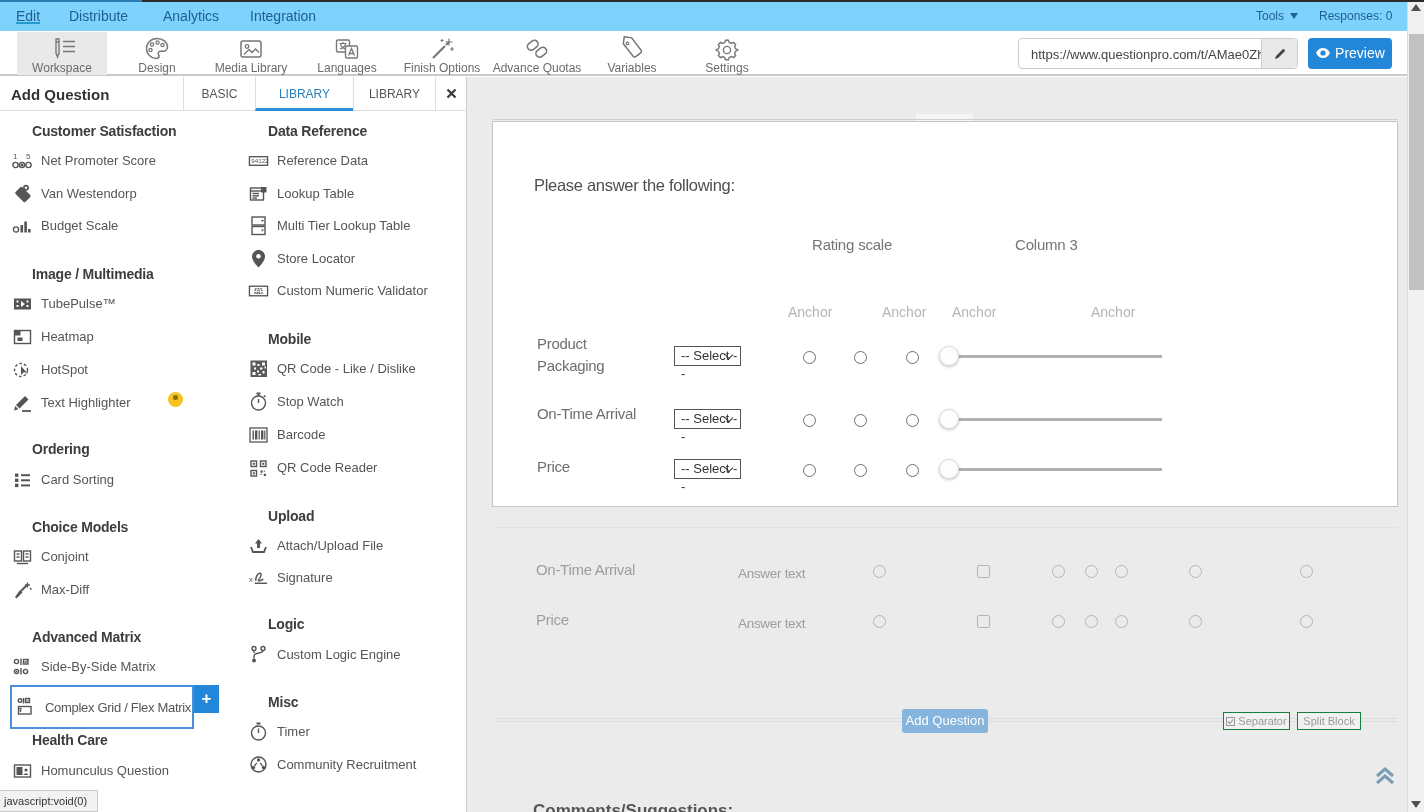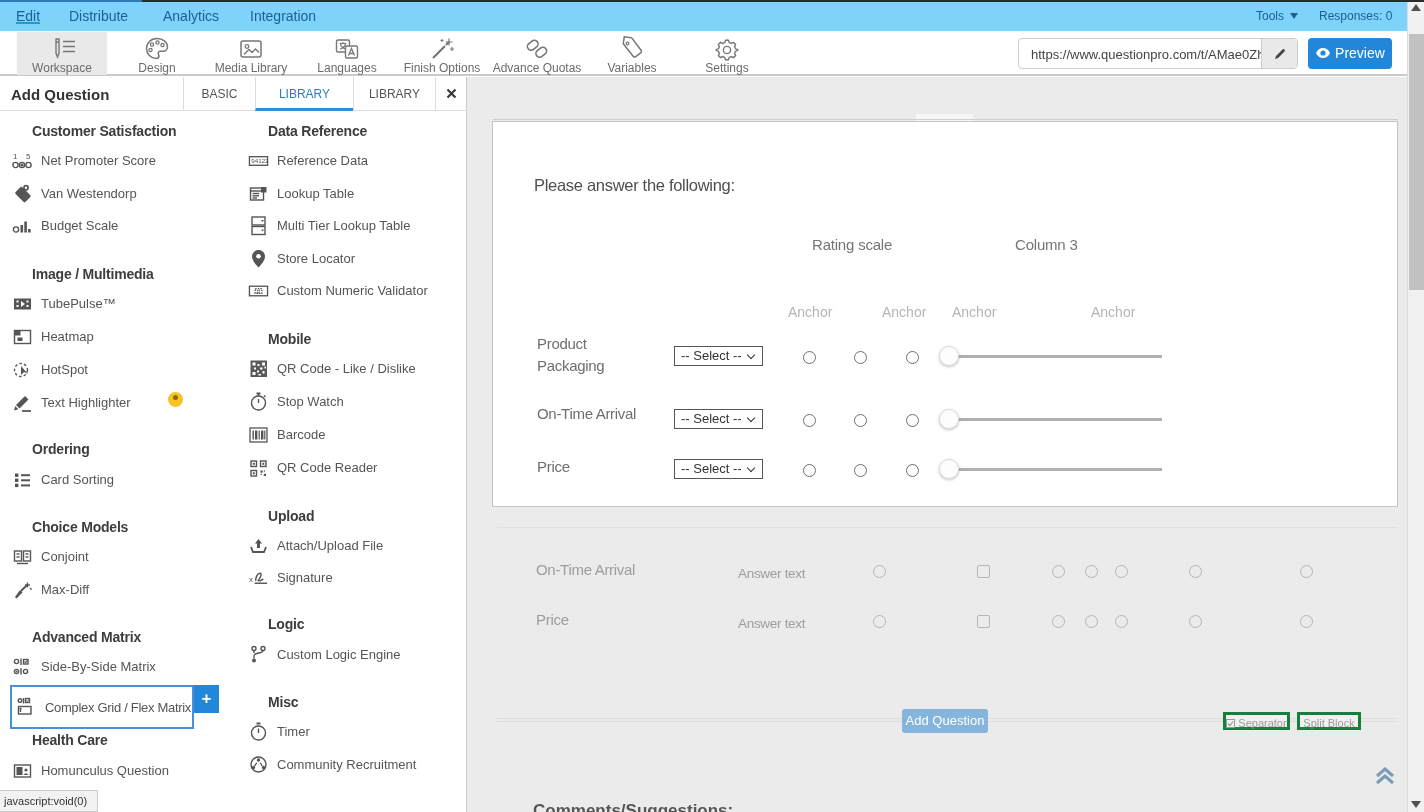--- a/index.html
+++ b/index.html
@@ -45,30 +45,30 @@
 #selitem { position:absolute; left:-2px; top:574px; width:184px; height:44px; font-size:13px; letter-spacing:-0.3px; border:2px solid #4a90d9; display:flex; align-items:center; background:#fff; padding-left:4px; color:#555; white-space:nowrap; }
 #selitem .qic { width:21px; height:21px; margin-right:8px; display:flex; align-items:center; justify-content:center; }
 #selitem svg { stroke:#555; fill:none; stroke-width:1.4; }
 #selplus { position:absolute; left:182px; top:574px; width:25px; height:28px; background:#2287d8; color:#fff; text-align:center; line-height:28px; font-size:17px; font-weight:bold; }
 .badge { position:absolute; left:156px; top:6px; width:15px; height:15px; border-radius:50%; background:#f5c324; color:#7a5c00; font-size:9px; text-align:center; line-height:15px; }
 
 #main .txt { position:absolute; white-space:nowrap; }
 .hdr { font-size:15px; color:#757575; letter-spacing:-0.2px; }
 .anch { font-size:14px; color:#b5b5b5; }
 .rowlab { font-size:15px; color:#6e6e6e; letter-spacing:-0.3px; }
-.sel { position:absolute; width:89px; height:20px; border:1px solid #555; background:#fff; font-size:13px; color:#333; line-height:18px; padding-left:6px; }
+.sel { position:absolute; width:67px; height:20px; border:1px solid #555; background:#fff; font-size:13px; color:#333; line-height:18px; padding-left:6px; }
 .sel:after { content:""; position:absolute; right:8px; top:5px; width:5px; height:5px; border-right:1.6px solid #333; border-bottom:1.6px solid #333; transform:rotate(45deg); }
 .rad { position:absolute; width:13px; height:13px; border:1.5px solid #6e6e6e; border-radius:50%; background:#fff; }
 .frad { position:absolute; width:13px; height:13px; border:1.5px solid #b5b5b5; border-radius:50%; }
 .fchk { position:absolute; width:13px; height:13px; border:1.5px solid #b5b5b5; border-radius:2px; }
 .track { position:absolute; height:3px; background:#b0b0b0; }
 .thumbc { position:absolute; width:20px; height:20px; border-radius:50%; background:#fdfdfd; border:1px solid #ddd; box-shadow:0 1px 3px rgba(0,0,0,0.25); }
 .fadetxt { font-size:15px; color:#9d9d9d; letter-spacing:-0.3px; }
 #addqbtn { position:absolute; left:435px; top:632px; width:86px; height:24px; background:#85b4dd; border-radius:3px; color:#fff; font-size:13px; text-align:center; line-height:24px; }
-.minibtn { position:absolute; top:635px; height:18px; border:3px solid #15803d; background:#f1f1f1; font-size:11px; color:#9a9a9a; line-height:16px; text-align:center; }
+.minibtn { position:absolute; top:635px; height:18px; border:1px solid #15803d; background:#f1f1f1; font-size:11px; color:#9a9a9a; line-height:16px; text-align:center; }
 #chev { position:absolute; left:907px; top:689px; }
 
 
 #main { position:absolute; left:467px; top:77px; width:941px; height:735px; background:#ebebeb; overflow:hidden; }
 
 #modal { position:absolute; left:25px; top:44px; width:906px; height:386px; background:#fff; border:1px solid #c5c5c5; }
 #prevlabel { position:absolute; left:26px; top:45px; width:380px; height:39px; background:#e9e9e9; box-shadow:2px 2px 3px rgba(0,0,0,0.15); line-height:39px; font-size:13.5px; color:#555; padding-left:15px; }
 #prevlabel b { color:#3b3b3b; }
 
 #sbar { position:absolute; left:1407px; top:0; width:17px; height:812px; background:#f1f1f1; border-left:1px solid #dcdcdc; }

